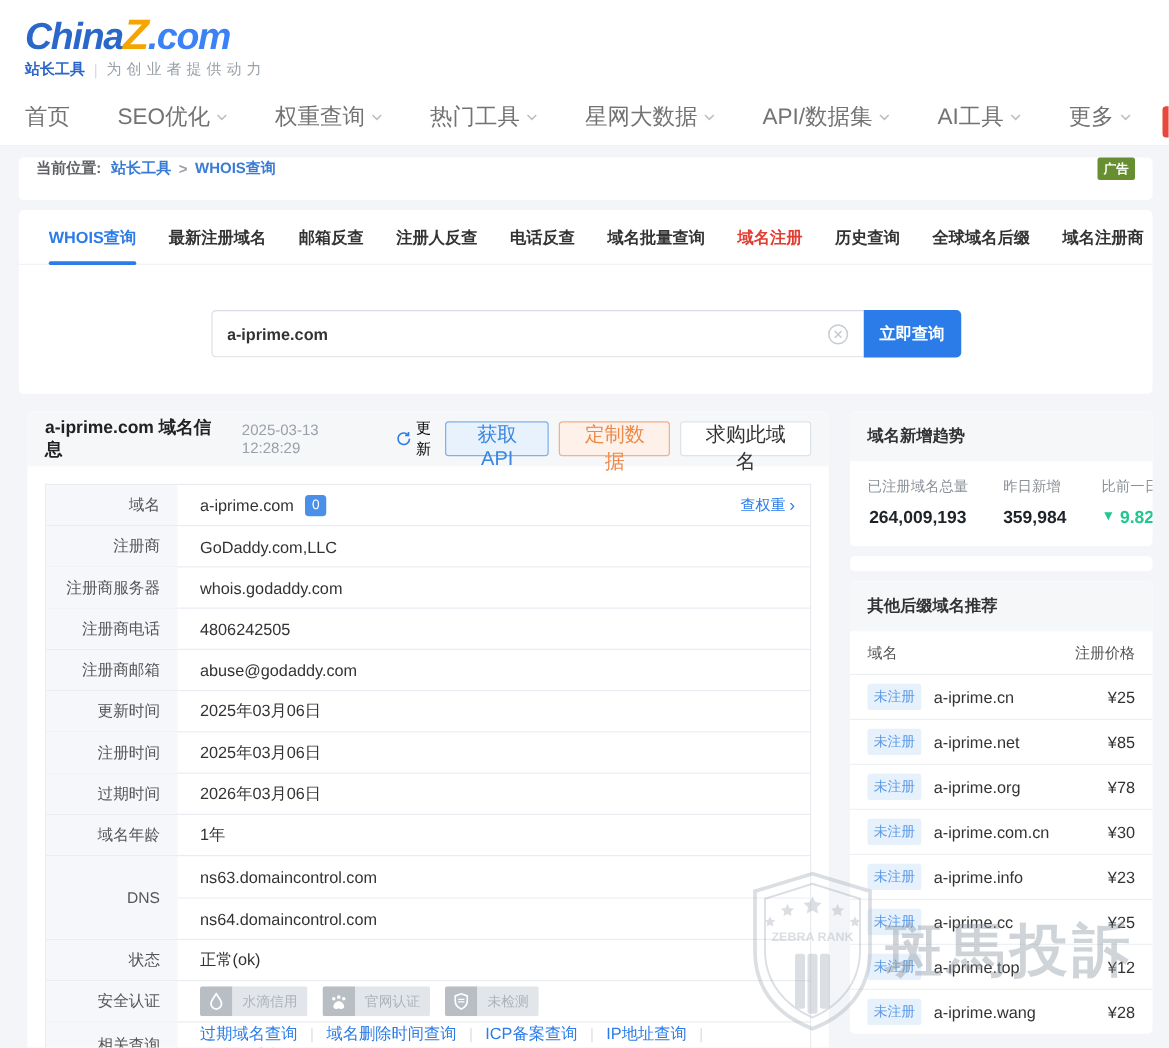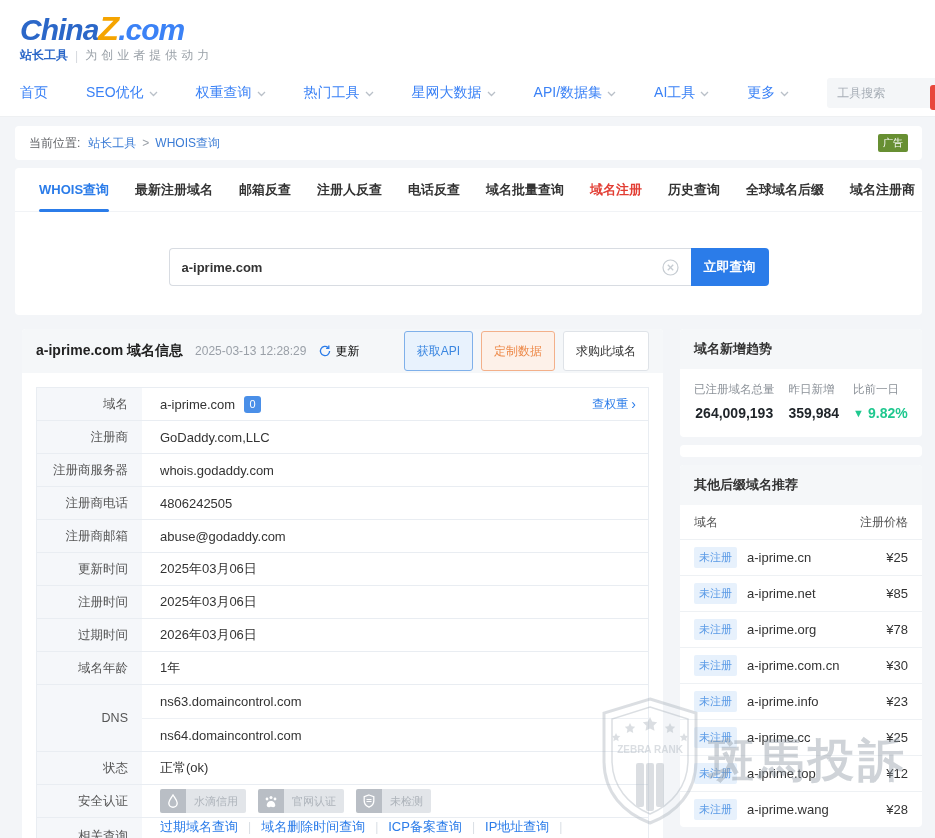--- a/index.html
+++ b/index.html
@@ -15,31 +15,31 @@
   .logo-row { padding:2px 5px 6px 5px; }
   .logo { font-style:italic; font-weight:bold; font-size:30px; line-height:32px; letter-spacing:-1px; }
   .lg-china { color:#2b67c8; }
   .lg-z { color:#f5a400; font-size:34px; }
   .lg-com { color:#3b82f6; }
   .tagline { font-size:12px; margin-top:1px; display:flex; align-items:center; gap:7px; }
   .tg-bold { color:#2b67c8; font-weight:bold; }
   .tg-div { color:#d5d9de; }
   .tg-rest { color:#9aa1a8; letter-spacing:4px; }
   .main-nav { display:flex; align-items:center; height:46px; padding:0 5px; }
-  .nav-item { font-size:14px; color:#3b82f6; margin-right:38px; display:flex; align-items:center; gap:5px; cursor:pointer; white-space:nowrap; }
+  .nav-item { font-size:18px; color:#737373; margin-right:38px; display:flex; align-items:center; gap:5px; cursor:pointer; white-space:nowrap; }
   .nav-item .caret { display:flex; margin-top:2px; }
   .nav-search { margin-left:auto; width:138px; height:30px; background:#f4f6f8; border-radius:3px; display:flex; align-items:center; padding:0 10px; }
   .nav-search input { flex:1; min-width:0; border:none; outline:none; background:transparent; font-size:12px; color:#333; font-family:inherit; }
   .nav-search input::placeholder { color:#a7aeb6; }
 
   .red-sliver { position:absolute; right:0; top:85px; width:5px; height:25px; background:#e8473b; border-radius:3px 0 0 3px; z-index:5; }
 
   
   .content { padding:9px 13px 0 15px; }
-  .breadcrumb-card { background:#fff; border-radius:4px; height:34px; display:flex; align-items:center; padding:0 14px; font-size:12px; }
+  .breadcrumb-card { background:#fff; border-radius:4px; height:34px; display:flex; align-items:flex-start; padding:0 14px; font-size:12px;font-weight:bold; }
   .bc-prefix { color:#606266; margin-right:8px; }
   .bc-link { color:#3a7bd5; cursor:pointer; }
   .bc-sep { color:#9aa0a8; margin:0 6px; }
   .bc-ad { margin-left:auto; background:#4d7c0f; color:#fff; font-size:10px; padding:2px 5px; border-radius:2px; opacity:.85; }
 
   
   .tabs-card { background:#fff; border-radius:4px; margin-top:8px; }
   .tab-bar { display:flex; align-items:center; height:44px; padding:0 24px; border-bottom:1px solid #f1f3f6; }
   .tab { position:relative; height:44px; display:flex; align-items:center; font-size:13px; font-weight:bold; color:#333; margin-right:26px; cursor:pointer; white-space:nowrap; }
   .tab.active { color:#2b7ce9; }
@@ -53,21 +53,21 @@
   .query-btn { width:78px; height:38px; background:#2b7ce9; color:#fff; border:none; border-radius:0 4px 4px 0; font-size:13px; font-weight:bold; cursor:pointer; font-family:inherit; }
 
   
   .main-row { display:flex; gap:17px; margin-top:14px; padding-left:7px; }
   .info-card { width:641px; background:#fff; border-radius:4px; overflow:hidden; }
   .info-header { height:44px; background:#f5f7f9; display:flex; align-items:center; padding:0 14px; }
   .info-title { font-size:14px; font-weight:bold; color:#222; }
   .info-time { font-size:12px; color:#9aa0a8; margin-left:12px; }
   .refresh { font-size:12px; color:#000000; margin-left:13px; display:flex; align-items:center; gap:4px; cursor:pointer; }
   .hdr-actions { margin-left:auto; display:flex; gap:8px; }
-  .act-btn { height:40px; padding:0 12px; font-size:12px; border-radius:3px; cursor:pointer; font-family:inherit; }
+  .act-btn { height:28px; padding:0 12px; font-size:16px; border-radius:3px; cursor:pointer; font-family:inherit; }
   .act-btn.blue { background:#e8f2fd; border:1px solid #7fb0ea; color:#3a86e0; }
   .act-btn.orange { background:#fdf1e9; border:1px solid #f3b08a; color:#ed8a4a; }
   .act-btn.plain { background:#fff; border:1px solid #dfe3e8; color:#333; }
 
   .info-table { margin:14px; border:1px solid #e9edf2; border-bottom:none; }
   .t-row { display:flex; border-bottom:1px solid #e9edf2; min-height:33px; align-items:stretch; }
   .t-label { width:105px; background:#f5f7fa; color:#555; font-size:12.5px; display:flex; align-items:center; justify-content:flex-end; padding-right:14px; flex-shrink:0; }
   .t-value { flex:1; display:flex; align-items:center; padding-left:18px; font-size:13px; color:#333; }
   .dns-stack { flex:1; display:flex; flex-direction:column; }
   .dns-line { height:33px; display:flex; align-items:center; padding-left:18px; font-size:13px; color:#333; }
@@ -80,21 +80,21 @@
   .sec-ico { width:26px; background:#b9bec5; display:flex; align-items:center; justify-content:center; }
   .sec-txt { background:#e2e5e9; color:#adb3ba; font-size:11px; display:flex; align-items:center; padding:0 8px; }
   .rel-links { display:flex; align-items:center; flex-wrap:wrap; }
   .rel-link { color:#2b7ce9; font-size:13px; cursor:pointer; }
   .rel-sep { color:#d9dee4; margin:0 10px; font-size:12px; }
 
   
   .side-col { width:242px; display:flex; flex-direction:column; }
   .panel { background:#fff; border-radius:4px; overflow:hidden; }
   .panel-hd { height:40px; background:#f5f7f9; display:flex; align-items:center; padding:0 14px; font-size:13px; font-weight:bold; color:#333; }
-  .trend-body { display:flex; padding:13px 14px 16px 14px; gap:14px; }
+  .trend-body { display:flex; padding:13px 14px 16px 14px; gap:28px; }
   .stat { display:flex; flex-direction:column; gap:8px; }
   .stat-label { font-size:11.5px; color:#8b9198; white-space:nowrap; }
   .stat-value { font-size:14px; font-weight:bold; color:#1e2328; white-space:nowrap;text-align:center; }
   .stat-value.green { color:#1fc88f; display:flex; align-items:center; gap:4px; }
   .tri-down { font-size:11px; color:#1fc88f; }
   .strip-card { height:12px; background:#fff; border-radius:4px; margin:8px 0; }
   .suffix-head { display:flex; height:34px; align-items:center; padding:0 14px; font-size:12px; color:#555; }
   .suffix-head .col-price { margin-left:auto; }
   .suffix-row { display:flex; align-items:center; height:36px; padding:0 14px; border-top:1px solid #eef1f4; cursor:pointer; }
   .unreg-badge { background:#e7f1fc; color:#5a9ae6; font-size:11px; padding:3px 5px; border-radius:2px; flex-shrink:0; }

